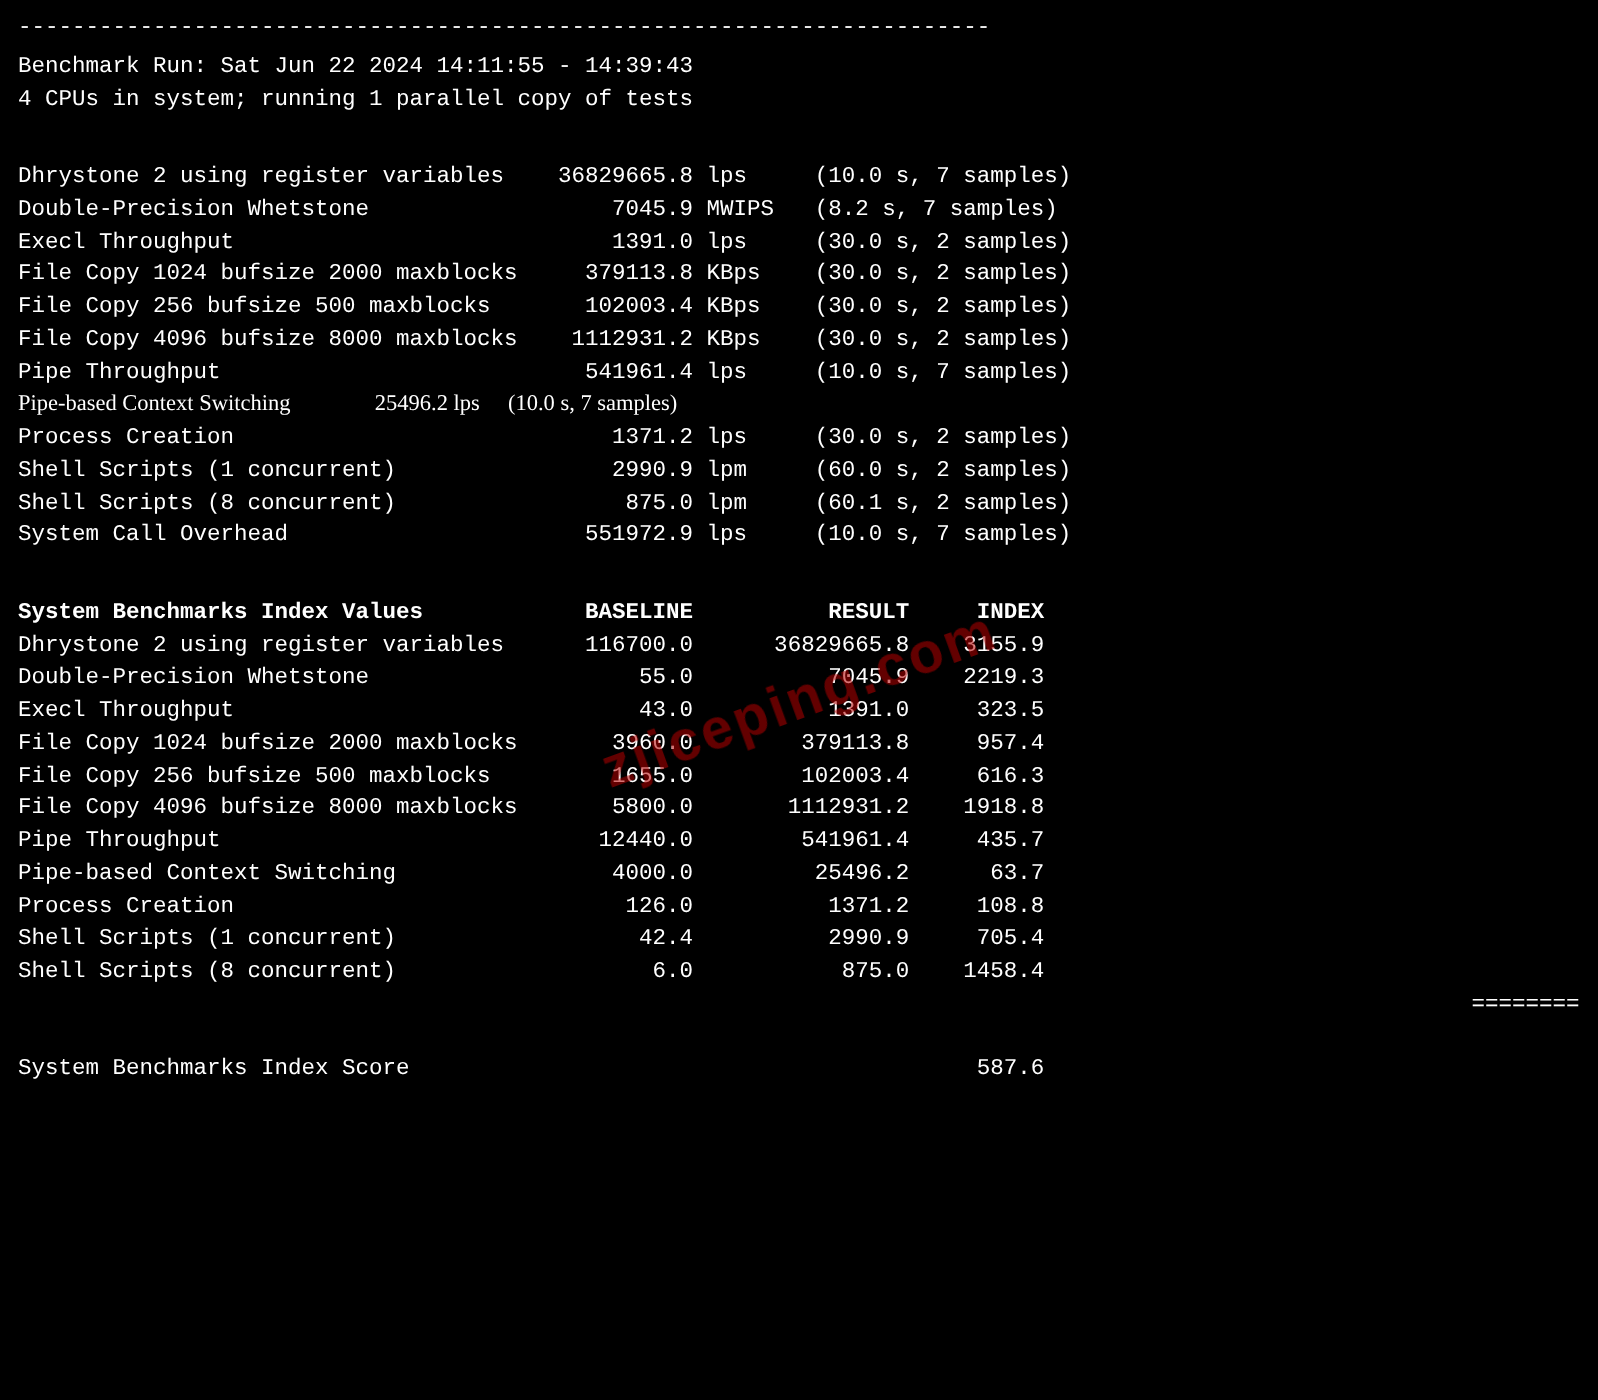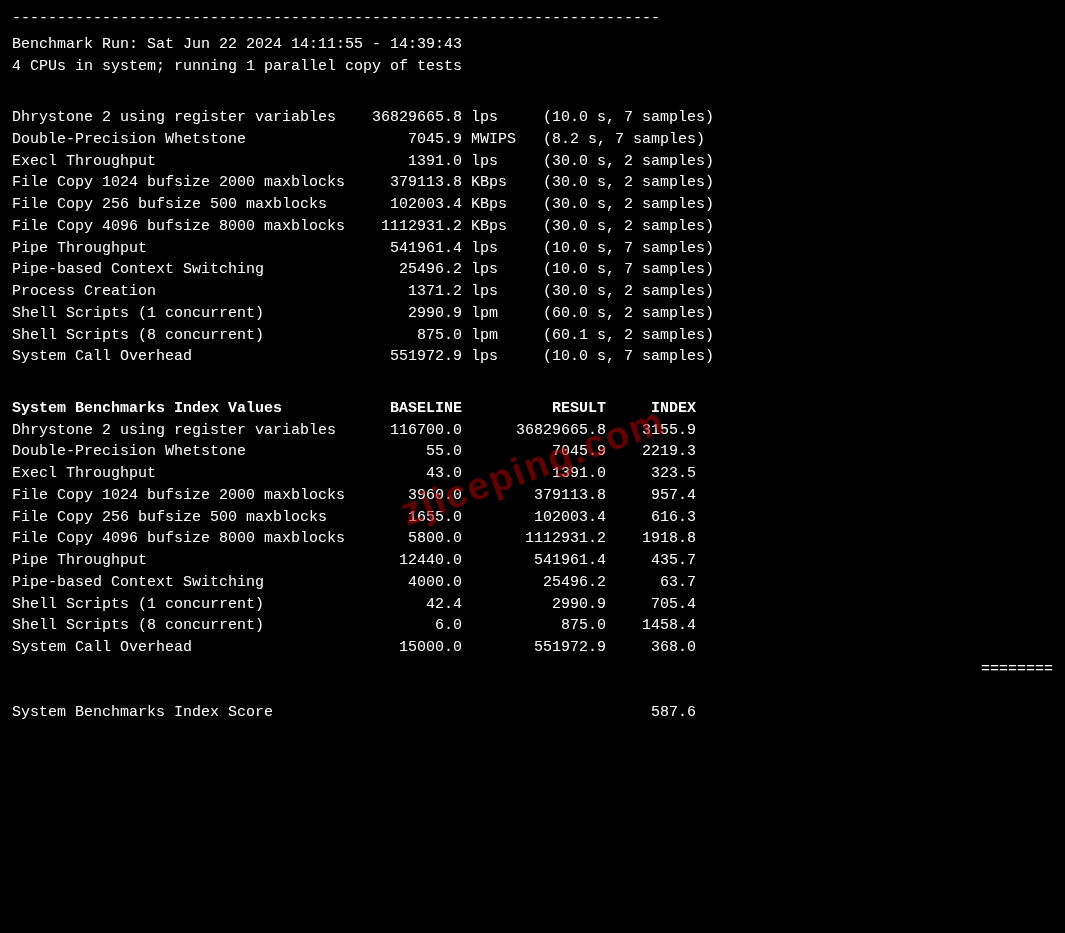--- a/index.html
+++ b/index.html
@@ -62,42 +62,42 @@
 <div class="empty-line"></div>
 
 <div class="section" id="benchmarks-container">
 <div style="white-space: pre; display: flex; text-align: center;">Dhrystone 2 using register variables    36829665.8 lps     (10.0 s, 7 samples)</div>
     <div style="white-space: pre; display: flex;">Double-Precision Whetstone                  7045.9 MWIPS   (8.2 s, 7 samples)</div>
     <div style="white-space: pre; display: flex;">Execl Throughput                            1391.0 lps     (30.0 s, 2 samples)</div>
     <div style="white-space: pre; display: flex;">File Copy 1024 bufsize 2000 maxblocks     379113.8 KBps    (30.0 s, 2 samples)</div>
     <div style="white-space: pre; display: flex;">File Copy 256 bufsize 500 maxblocks       102003.4 KBps    (30.0 s, 2 samples)</div>
     <div style="white-space: pre; display: flex;">File Copy 4096 bufsize 8000 maxblocks    1112931.2 KBps    (30.0 s, 2 samples)</div>
     <div style="white-space: pre; display: flex;">Pipe Throughput                           541961.4 lps     (10.0 s, 7 samples)</div>
-    <div style="white-space: pre; display: flex;">Pipe-based Context Switching               25496.2 lps     (10.0 s, 7 samples)</div>
+    <div style="white-space: pre; display: flex; font-family: Liberation Serif, serif;">Pipe-based Context Switching               25496.2 lps     (10.0 s, 7 samples)</div>
     <div style="white-space: pre; display: flex;">Process Creation                            1371.2 lps     (30.0 s, 2 samples)</div>
     <div style="white-space: pre; display: flex;">Shell Scripts (1 concurrent)                2990.9 lpm     (60.0 s, 2 samples)</div>
     <div style="white-space: pre; display: flex;">Shell Scripts (8 concurrent)                 875.0 lpm     (60.1 s, 2 samples)</div>
     <div style="white-space: pre; display: flex;">System Call Overhead                      551972.9 lps     (10.0 s, 7 samples)</div>
   </div>
 
 <div class="empty-line"></div>
 
 <div id="index-container">
 <div style="white-space: pre; display: flex; font-weight: bold;">System Benchmarks Index Values            BASELINE          RESULT     INDEX</div>
     <div style="white-space: pre; display: flex;">Dhrystone 2 using register variables      116700.0      36829665.8    3155.9</div>
     <div style="white-space: pre; display: flex;">Double-Precision Whetstone                    55.0          7045.9    2219.3</div>
     <div style="white-space: pre; display: flex;">Execl Throughput                              43.0          1391.0     323.5</div>
     <div style="white-space: pre; display: flex;">File Copy 1024 bufsize 2000 maxblocks       3960.0        379113.8     957.4</div>
     <div style="white-space: pre; display: flex;">File Copy 256 bufsize 500 maxblocks         1655.0        102003.4     616.3</div>
     <div style="white-space: pre; display: flex; text-align: center;">File Copy 4096 bufsize 8000 maxblocks       5800.0       1112931.2    1918.8</div>
     <div style="white-space: pre; display: flex;">Pipe Throughput                            12440.0        541961.4     435.7</div>
     <div style="white-space: pre; display: flex;">Pipe-based Context Switching                4000.0         25496.2      63.7</div>
+    <div style="white-space: pre; display: flex;">Process Creation                             126.0          1371.2     108.8</div>
     <div style="white-space: pre; display: flex; text-align: center;">Shell Scripts (1 concurrent)                  42.4          2990.9     705.4</div>
     <div style="white-space: pre; display: flex;">Shell Scripts (8 concurrent)                   6.0           875.0    1458.4</div>
-    <div style="white-space: pre; display: flex;">System Call Overhead                       15000.0        551972.9     368.0</div>
     <div style="white-space: pre; text-align: right; padding-right: 0px;">                                                                    ========</div>
   </div>
 
 <div class="empty-line"></div>
 
 <div id="score-container">
 <div style="white-space: pre; display: flex;">System Benchmarks Index Score                                          587.6</div>
   </div>
 
 <div class="watermark" id="watermark-el">zjiceping.com</div>

